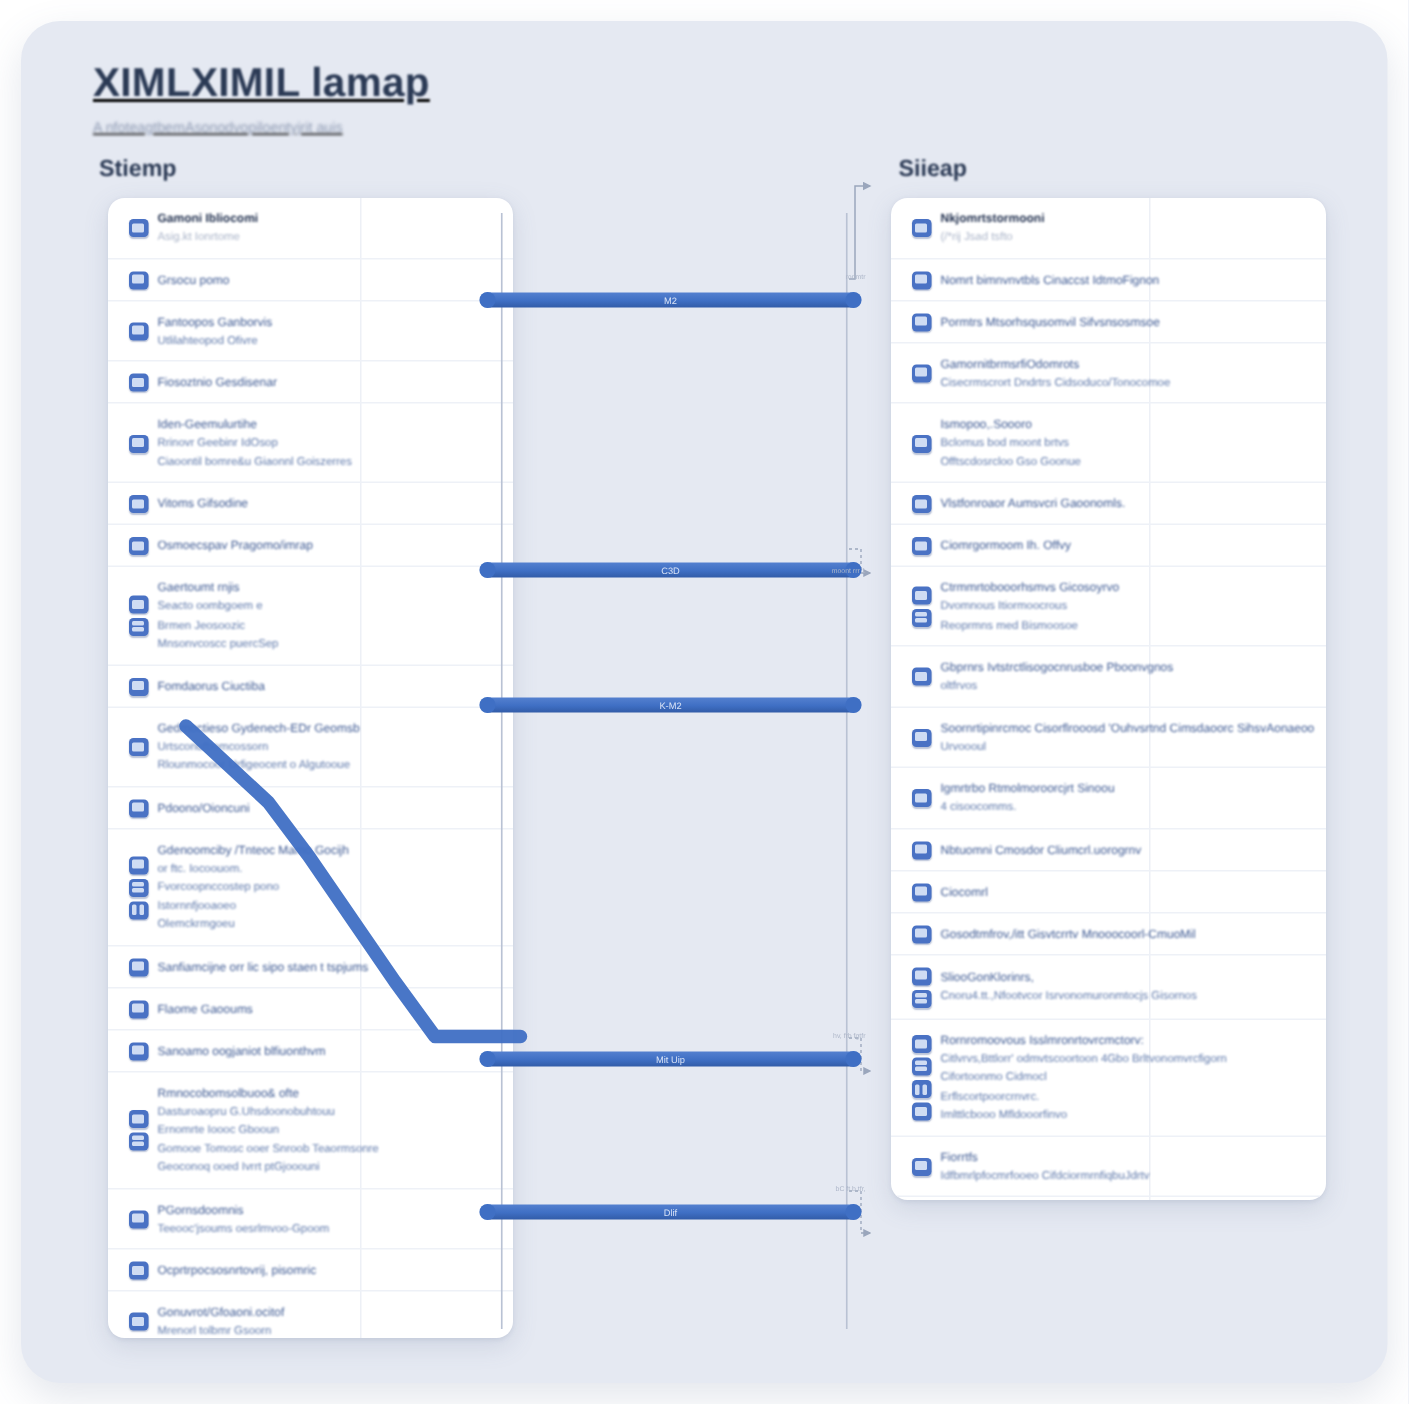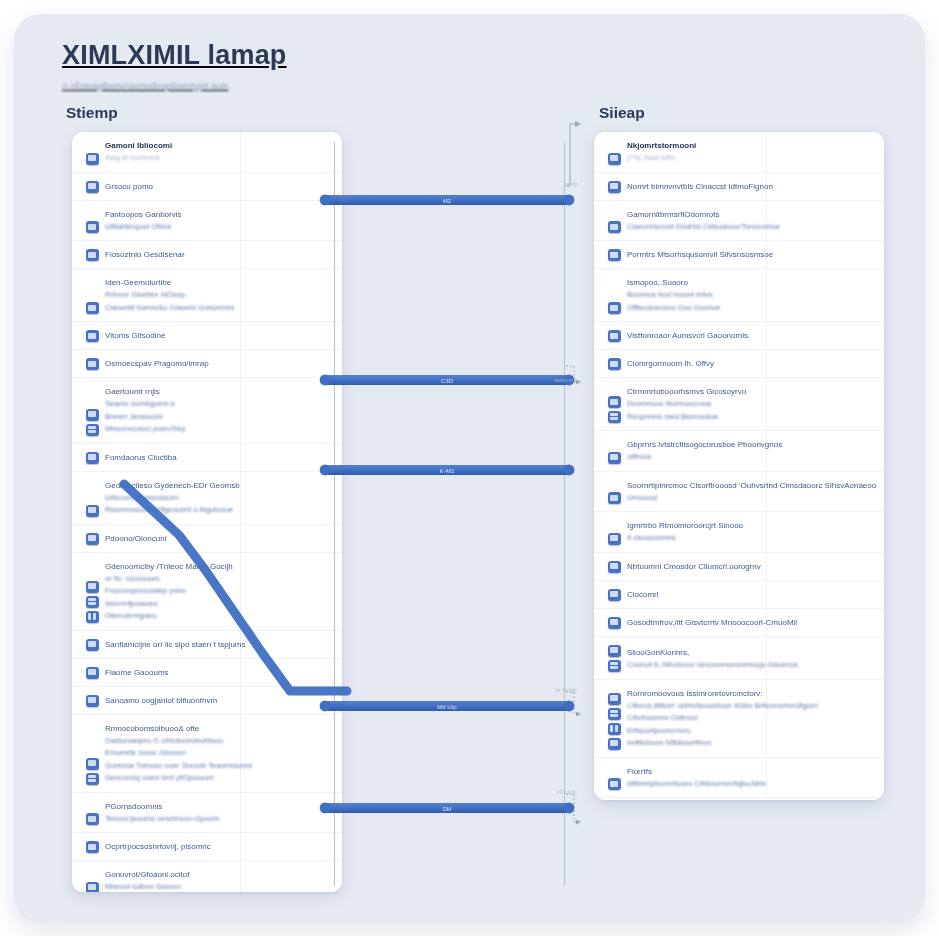--- a/index.html
+++ b/index.html
@@ -65,21 +65,21 @@
     background:#edf0f6;
   }
   #card-left  .vsplit{left:168px;}
   #card-right .vsplit{left:172px;}
 
   .rows{position:relative;display:flex;flex-direction:column;}
 
   .row{
     position:relative;
     display:flex;
-    align-items:flex-end;
+    align-items:center;
     border-bottom:1px solid #eef1f7;
     box-sizing:border-box;
     padding:7px 8px 7px 9px;
   }
   .row:last-child{border-bottom:none;}
 
   
   .iconcol{
     width:22px;flex:0 0 22px;
     display:flex;flex-direction:column;
@@ -350,30 +350,30 @@
           </div>
           <div class="textcol">
             <div class="t-main">Nomrt bimnvnvtbls Cinaccst IdtmoFignon</div>
           </div>
         </div>
         <div class="row">
           <div class="iconcol">
             <div class="ico"></div>
           </div>
           <div class="textcol">
+            <div class="t-main">Pormtrs Mtsorhsqusomvil Sifvsnsosmsoe</div>
+          </div>
+        </div>
+        <div class="row">
+          <div class="iconcol">
+            <div class="ico"></div>
+          </div>
+          <div class="textcol">
             <div class="t-main">GamornitbrmsrfiOdomrots</div>
             <div class="t-sub">Cisecrmscrort Dndrtrs Cidsoduco/Tonocomoe</div>
-          </div>
-        </div>
-        <div class="row">
-          <div class="iconcol">
-            <div class="ico"></div>
-          </div>
-          <div class="textcol">
-            <div class="t-main">Pormtrs Mtsorhsqusomvil Sifvsnsosmsoe</div>
           </div>
         </div>
         <div class="row">
           <div class="iconcol">
             <div class="ico-tint"></div>
             <div class="ico"></div>
           </div>
           <div class="textcol">
             <div class="t-main">Ismopoo,.Soooro</div>
             <div class="t-sub">Bclomus bod moont brtvs</div>

